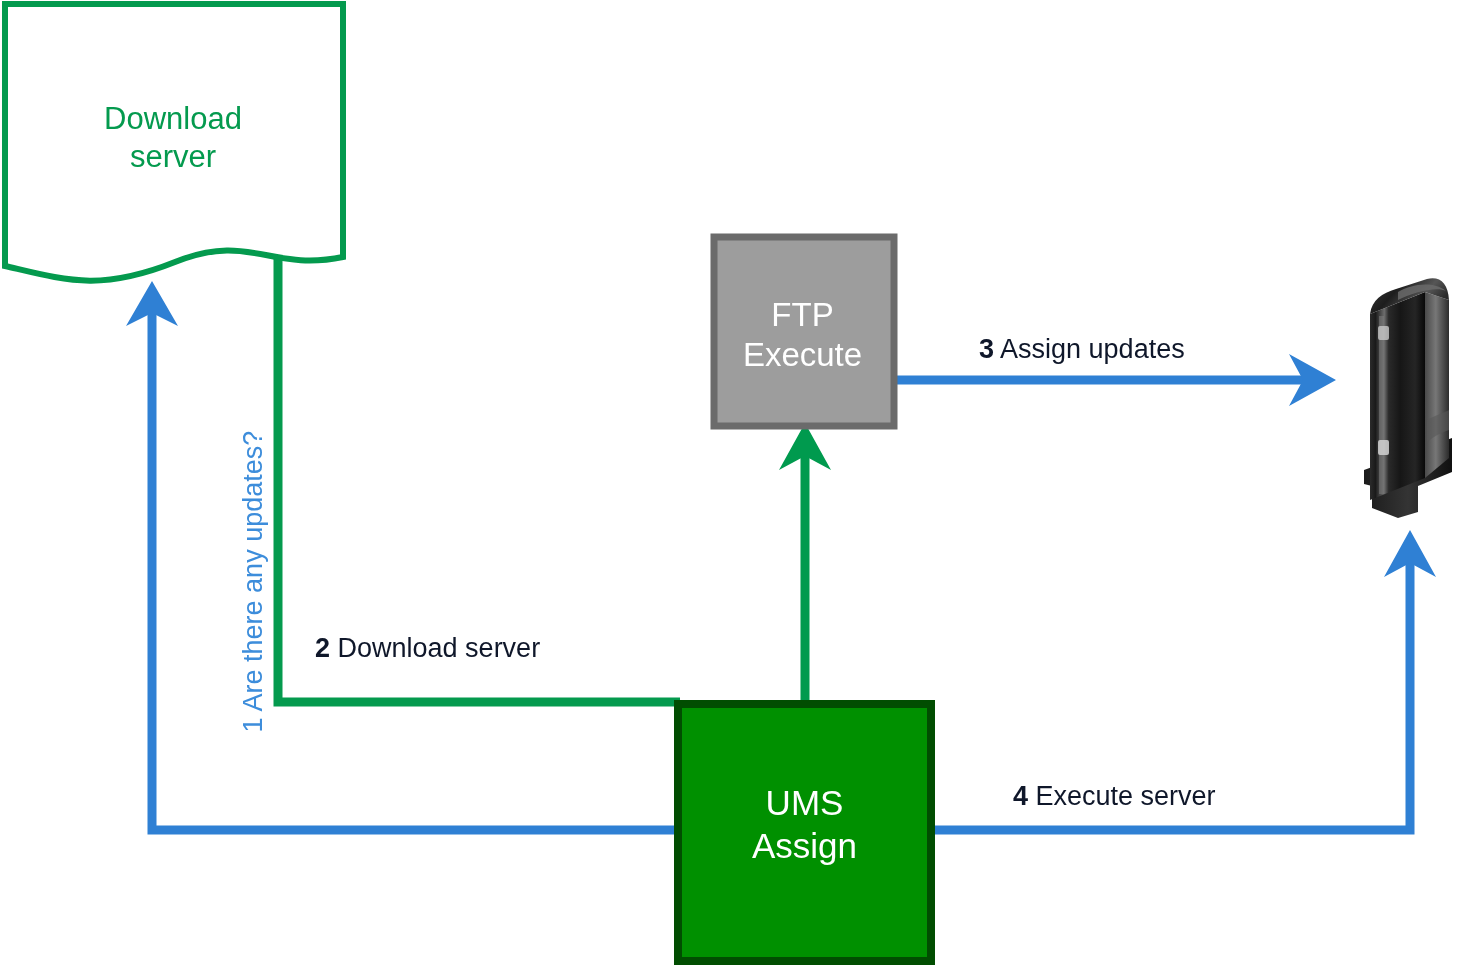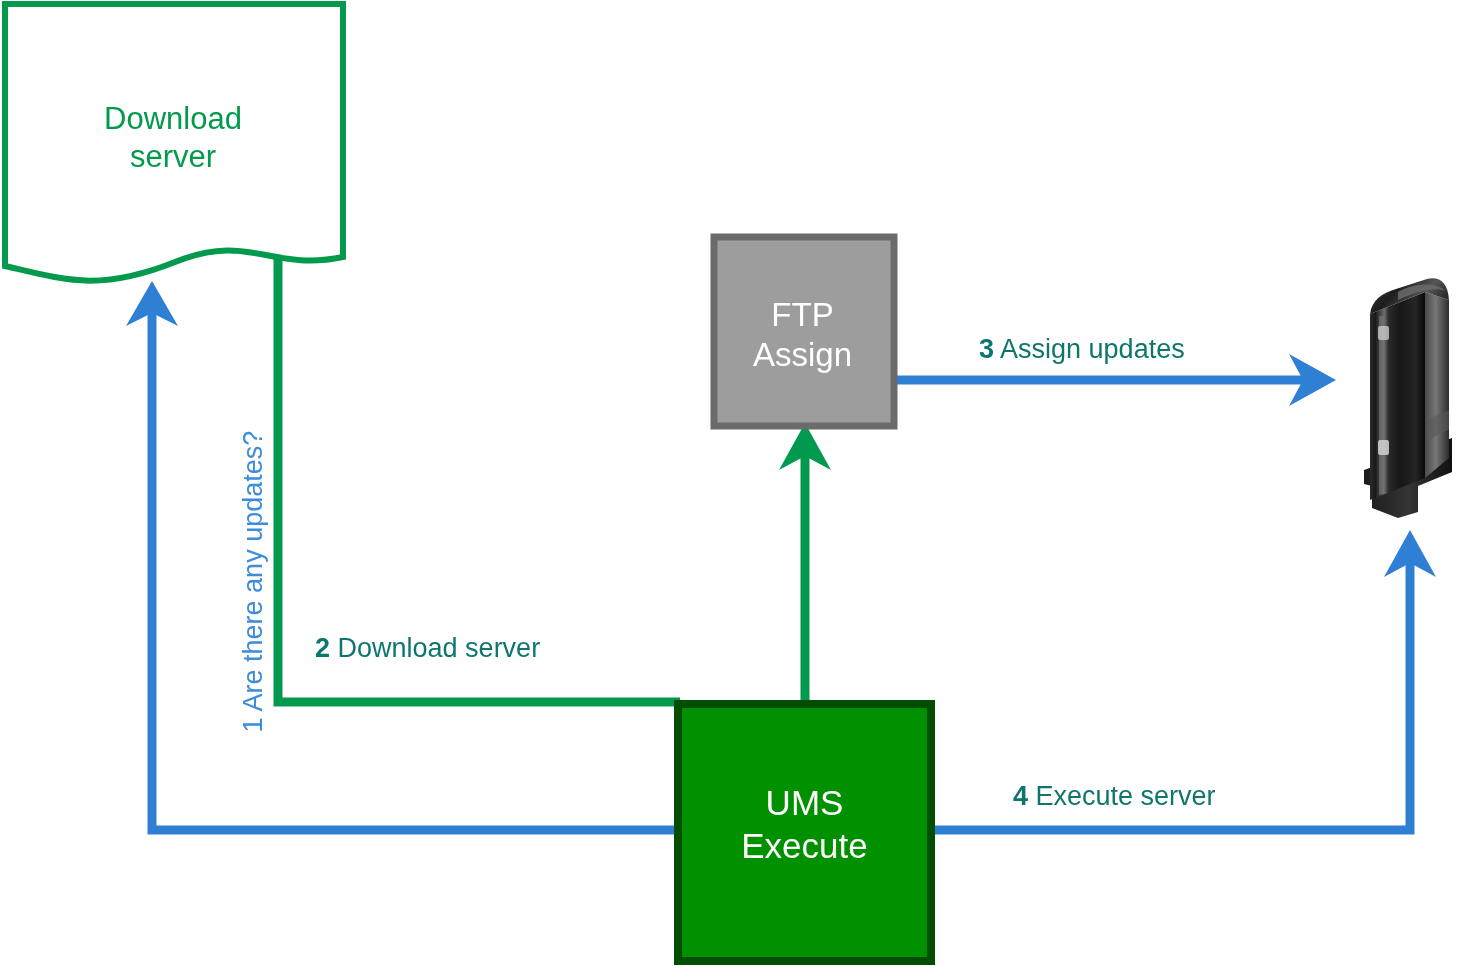--- a/index.html
+++ b/index.html
@@ -51,21 +51,21 @@
   #ums-server-label {
     left: 674px;
     top: 782px;
     width: 261px;
     font-size: 35px;
     color: #ffffff;
   }
   .edge-label {
     position: absolute;
     font-size: 27px;
-    color: #0f766e;
+    color: #0f172a;
     white-space: nowrap;
     pointer-events: none;
   }
   .edge-label .num {
     font-weight: bold;
   }
   #edge-label-2 { left: 315px; top: 633px; }
   #edge-label-3 { left: 979px; top: 334px; }
   #edge-label-4 { left: 1013px; top: 781px; }
   #edge-label-1 {
@@ -181,24 +181,24 @@
 
       <path d="M 1427,420 C 1438,414 1446,412 1449,410 L 1449,430
                C 1442,432 1434,436 1427,442 Z" fill="#585858" opacity="0.6"></path>
     </g>
   </svg>
 
   <div class="node-label" id="download-server-label">Download
 server</div>
 
   <div class="node-label" id="ftp-server-label">FTP
+Execute</div>
+
+  <div class="node-label" id="ums-server-label">UMS
 Assign</div>
-
-  <div class="node-label" id="ums-server-label">UMS
-Execute</div>
 
   <div class="edge-label" id="edge-label-2">
     <span class="num">2</span><span> Download server</span>
   </div>
 
   <div class="edge-label" id="edge-label-3">
     <span class="num">3</span><span> Assign updates</span>
   </div>
 
   <div class="edge-label" id="edge-label-4">

